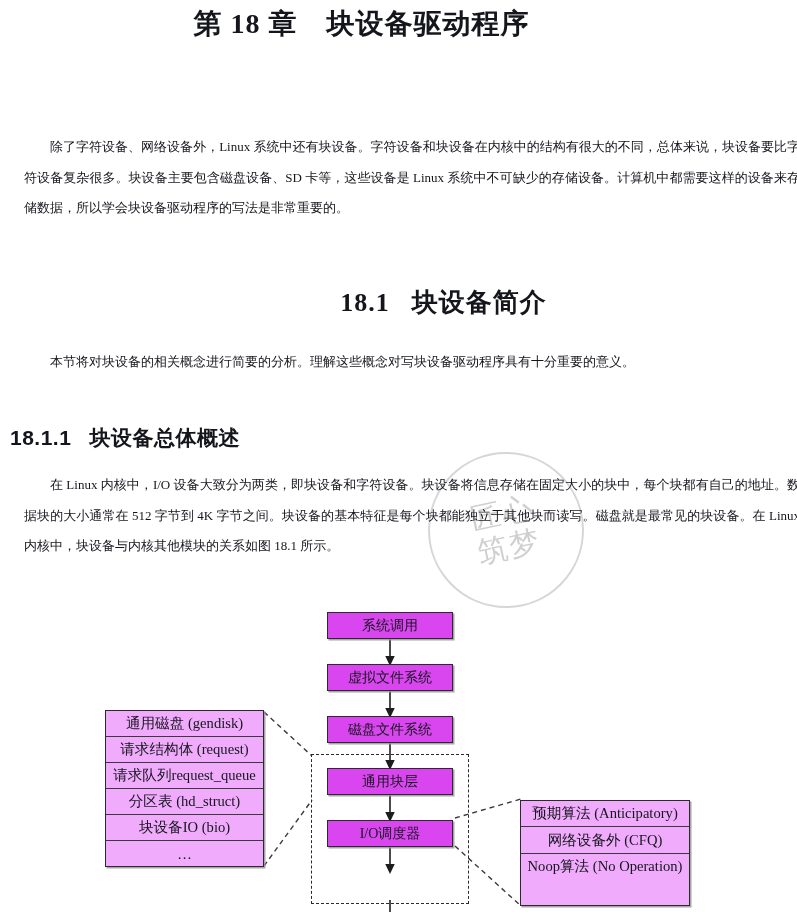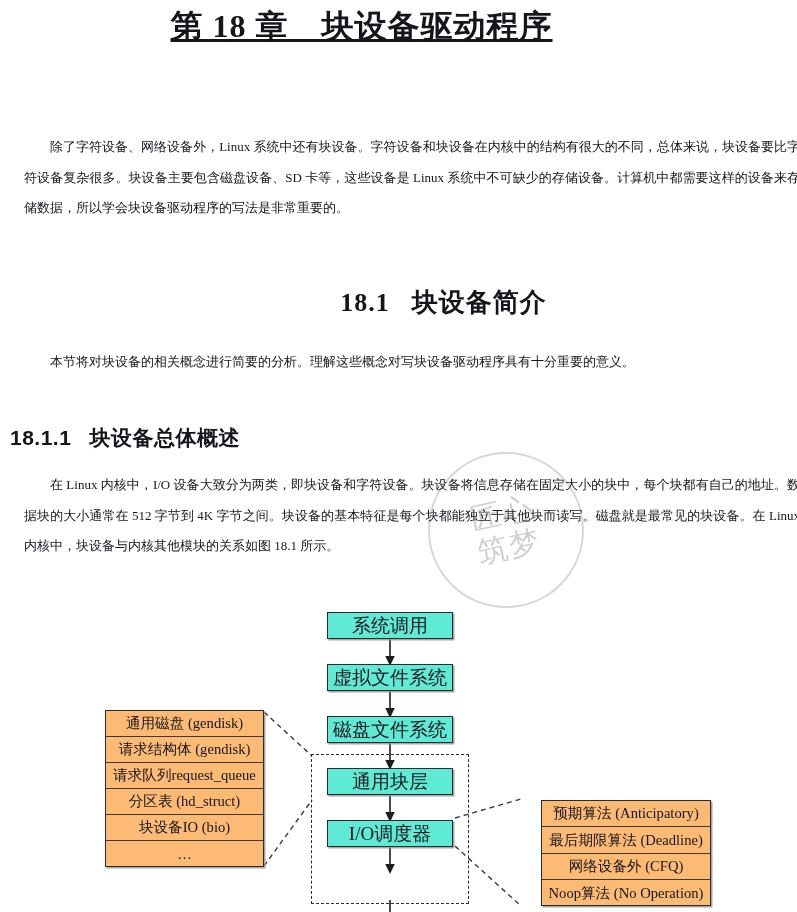--- a/index.html
+++ b/index.html
@@ -53,26 +53,25 @@
     white-space: pre-line;
   }
 
   
   .chapter-title {
     position: absolute;
     left: 0;
     top: 5px;
     width: 723px;
     text-align: center;
-    font-size: 32px;
+    font-size: 28px;
     font-weight: bold;
     letter-spacing: 1px;
     font-family: "Liberation Serif", "DejaVu Serif", serif;
     z-index: 2;
-    text-decoration: underline;
   }
 
   
   .para {
     position: absolute;
     left: 24px;
     width: 776px;
     font-size: 13px;
     line-height: 30.5px;
     text-align: justify;
@@ -120,26 +119,26 @@
     top: 600px;
     width: 797px;
     height: 312px;
     z-index: 3;
   }
 
   .fbox {
     position: absolute;
     box-sizing: border-box;
     border: 1.3px solid #2b2b2b;
-    background: #5eead4;
+    background: #d946ef;
     box-shadow: 1.5px 1.5px 0 0 rgba(150,150,150,0.85);
     display: flex;
     align-items: center;
     justify-content: center;
-    font-size: 19px;
+    font-size: 14px;
     font-family: "Liberation Serif", "DejaVu Serif", serif;
     color: #15161c;
     white-space: nowrap;
   }
 
   
   .col-box {
     left: 327px;
     width: 126px;
     height: 27px;
@@ -155,21 +154,21 @@
     box-sizing: border-box;
     border: 1.6px dashed #2b2b2b;
     background: transparent;
   }
 
   
   .list-box {
     position: absolute;
     box-sizing: border-box;
     border: 1.3px solid #2b2b2b;
-    background: #fdba74;
+    background: #f0abfc;
     box-shadow: 1.5px 1.5px 0 0 rgba(150,150,150,0.85);
     text-align: center;
   }
   .list-box .row {
     box-sizing: border-box;
     display: flex;
     align-items: center;
     justify-content: center;
     font-size: 14.6px;
     font-family: "Liberation Serif", "DejaVu Serif", serif;
@@ -185,21 +184,20 @@
     width: 159px;
     height: 157px;
   }
   #left-list .row { height: 26.1px; }
 
   #right-list {
     left: 520px;
     top: 200px;
     width: 170px;
     height: 106px;
-    margin-left: 21px;
   }
   #right-list .row { height: 26.4px; }
 
   
   #fig-svg {
     position: absolute;
     left: 0; top: 0;
     width: 797px;
     height: 312px;
     overflow: visible;
@@ -257,28 +255,27 @@
     <div class="dashed-region"></div>
 
     <div class="fbox col-box" style="top:12px;">系统调用</div>
     <div class="fbox col-box" style="top:64px;">虚拟文件系统</div>
     <div class="fbox col-box" style="top:116px;">磁盘文件系统</div>
     <div class="fbox col-box" style="top:168px;text-align:center;">通用块层</div>
     <div class="fbox col-box" style="top:220px;">I/O调度器</div>
 
     <div class="list-box" id="left-list">
       <div class="row">通用磁盘 (gendisk)</div>
-      <div class="row">请求结构体 (gendisk)</div>
+      <div class="row">请求结构体 (request)</div>
       <div class="row">请求队列request_queue</div>
       <div class="row">分区表 (hd_struct)</div>
       <div class="row">块设备IO (bio)</div>
       <div class="row">…</div>
     </div>
 
     <div class="list-box" id="right-list">
       <div class="row">预期算法 (Anticipatory)</div>
-      <div class="row">最后期限算法 (Deadline)</div>
       <div class="row">网络设备外 (CFQ)</div>
       <div class="row">Noop算法 (No Operation)</div>
     </div>
 
   </div>
 </div>
 
 </body></html>

